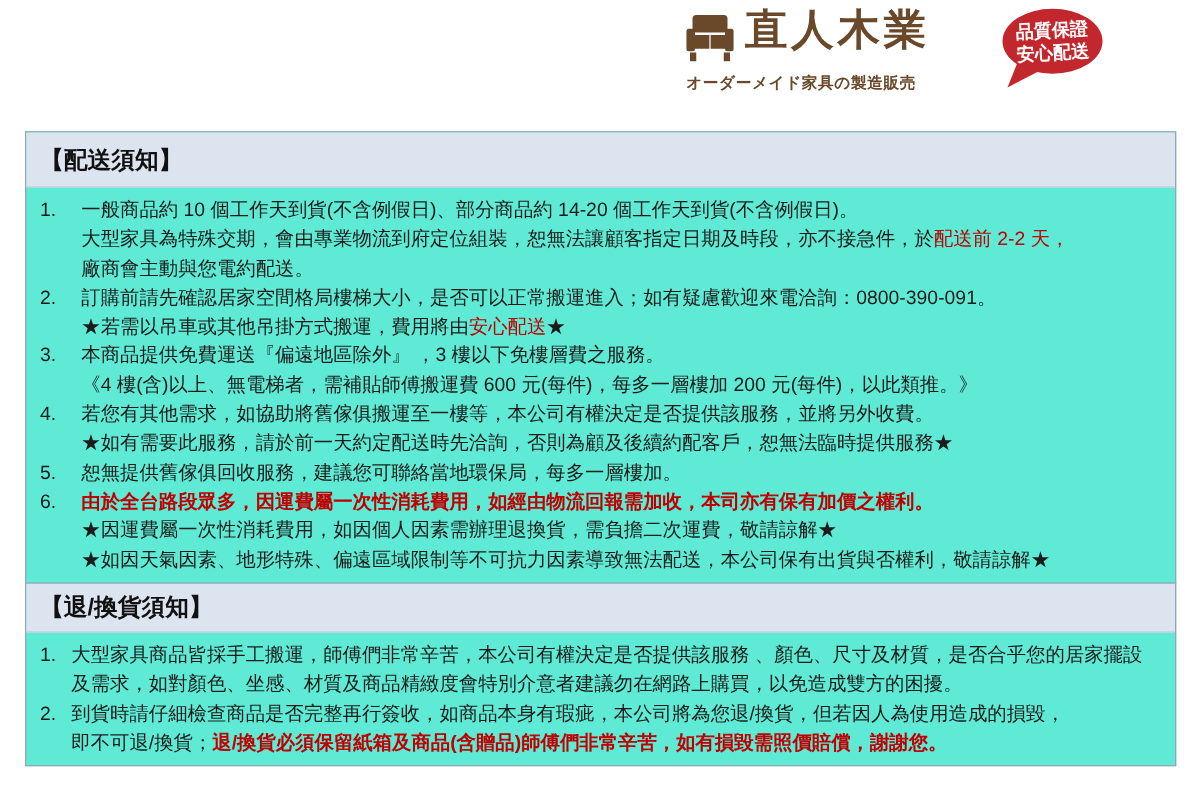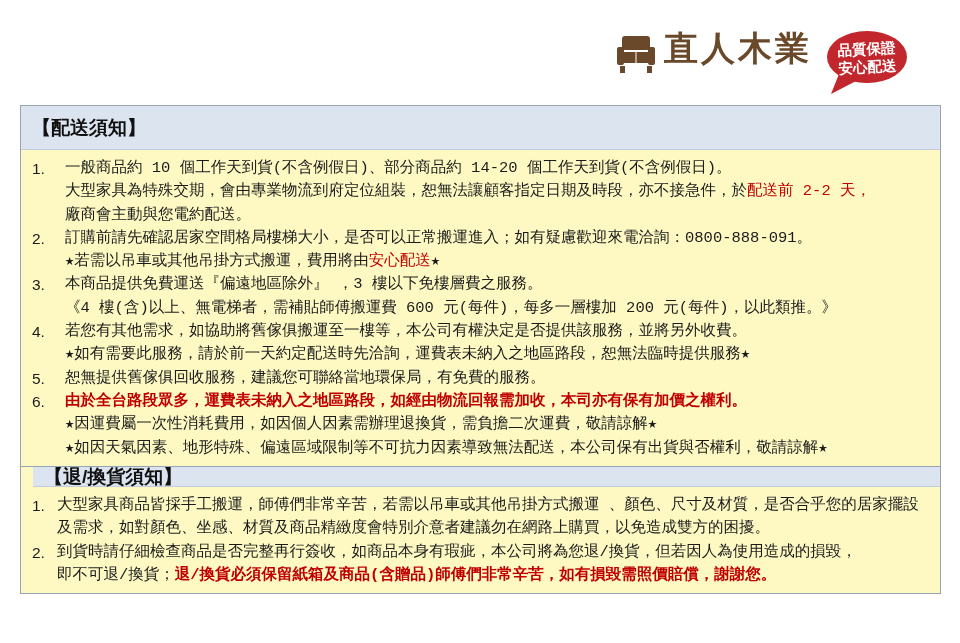--- a/index.html
+++ b/index.html
@@ -1,41 +1,41 @@
 <!DOCTYPE html>
 <html style="--brand-brown: #6a482a; --badge-red: #c1272d; --accent-red: #c00000; --header-blue: #dce4f0; --box-border: #98a3b3;"><head>
 <meta charset="utf-8">
 <style>
   * { margin:0; padding:0; box-sizing:border-box; }
   html,body { background:#fff; font-family:"Liberation Sans",sans-serif; }
   .page { position:relative; width:960px; height:643px; background:#fff; overflow:hidden; margin:0 auto; }
 
   
-  .brand-header { position:absolute; top:28px; left:0; right:0; display:flex; justify-content:flex-end; align-items:flex-start; padding-right:52px; }
+  .brand-header { position:absolute; top:4px; left:0; right:0; display:flex; justify-content:flex-end; align-items:flex-start; padding-right:77px;gap:43px; }
   .logo-group { display:flex; flex-direction:column; }
   .logo-top { display:flex; align-items:flex-start; gap:9px; }
   .sofa-icon { display:inline-block; margin-top:6px; }
   .brand-name { font-family:"DejaVu Serif",serif; font-weight:bold; font-size:34px; line-height:40px; color:var(--brand-brown,#6a482a); letter-spacing:3px; }
   .brand-subtitle { font-size:12.5px; font-weight:bold; color:var(--brand-brown,#6a482a); margin-top:3px; letter-spacing:0.5px; }
   .badge { position:relative; width:82px; height:78px; margin-left:14px; margin-top:2px; flex:none; }
   .badge svg { position:absolute; left:0; top:0; }
   .badge-text { position:absolute; top:11px; left:0; width:82px; text-align:center; color:#fff; font-weight:bold; font-size:14.5px; line-height:17.5px; transform:rotate(-3deg); }
 
   
-  .notice-box { position:absolute; left:20px; width:921px; border:1px solid var(--box-border,#98a3b3); background:#fef9c3; }
+  .notice-box { position:absolute; left:20px; width:921px; border:1px solid var(--box-border,#98a3b3); background:#5eead4; }
   #box-shipping { top:105px; }
   #box-returns  { top:466px; }
   .box-header { background:var(--header-blue,#dce4f0); border-bottom:1px solid #c3cddd; font-size:19px; font-weight:bold; color:#111; display:flex; align-items:center; padding-left:11px; }
   #box-shipping .box-header { height:44px; }
-  #box-returns  .box-header { height:20px;margin-left:12px; }
+  #box-returns  .box-header { height:39px; }
   .box-body { padding:7px 12px 6px 11px; font-size:15.5px; line-height:23.3px; color:#1b1b1b; }
   .notice-item { display:flex; }
   .notice-item .num { flex:none; width:26px; margin-right:7px; }
   #box-returns .notice-item .num { width:20px; margin-right:5px; }
-  .item-text { flex:1; white-space:pre-wrap;font-family:Liberation Mono, monospace; }
+  .item-text { flex:1; white-space:pre-wrap; }
   .seg-red { color:var(--accent-red,#c00000); }
   .seg-red-bold { color:var(--accent-red,#c00000); font-weight:bold; }
 </style>
 </head>
 <body>
 
 <div class="page">
 
   <div class="brand-header">
     <div class="logo-group">
@@ -48,20 +48,21 @@
               <rect x="31" y="13" width="7" height="18" rx="2"></rect>
               <rect x="6" y="18" width="12.5" height="11"></rect>
               <rect x="19.5" y="18" width="12.5" height="11"></rect>
               <rect x="3" y="32" width="5" height="7"></rect>
               <rect x="30" y="32" width="5" height="7"></rect>
             </g>
           </svg>
         </span>
         <span class="brand-name">直人木業</span>
       </div>
+      <div class="brand-subtitle">オーダーメイド家具の製造販売</div>
     </div>
     <div class="badge">
       <svg width="82" height="78" viewBox="0 0 82 78">
         <ellipse cx="41" cy="27" rx="40" ry="26" fill="#c1272d"></ellipse>
         <polygon points="13,44 5,64 32,50" fill="#c1272d"></polygon>
       </svg>
       <div class="badge-text">
         <span>品質保證</span><br>
         <span>安心配送</span>
       </div>
@@ -72,52 +73,52 @@
     <div class="box-header">【配送須知】</div>
     <div class="box-body">
         <div class="notice-item">
           <span class="num">1.</span>
           <span class="item-text"><span>一般商品約 10 個工作天到貨(不含例假日)、部分商品約 14-20 個工作天到貨(不含例假日)。
 大型家具為特殊交期，會由專業物流到府定位組裝，恕無法讓顧客指定日期及時段，亦不接急件，於</span><span class="seg-red">配送前 2-2 天，</span><span>
 廠商會主動與您電約配送。</span></span>
         </div>
         <div class="notice-item">
           <span class="num">2.</span>
-          <span class="item-text"><span>訂購前請先確認居家空間格局樓梯大小，是否可以正常搬運進入；如有疑慮歡迎來電洽詢：0800-888-091。
+          <span class="item-text"><span>訂購前請先確認居家空間格局樓梯大小，是否可以正常搬運進入；如有疑慮歡迎來電洽詢：0800-390-091。
 ★若需以吊車或其他吊掛方式搬運，費用將由</span><span class="seg-red">安心配送</span><span>★</span></span>
         </div>
         <div class="notice-item">
           <span class="num">3.</span>
           <span class="item-text"><span>本商品提供免費運送『偏遠地區除外』 ，3 樓以下免樓層費之服務。
 《4 樓(含)以上、無電梯者，需補貼師傅搬運費 600 元(每件)，每多一層樓加 200 元(每件)，以此類推。》</span></span>
         </div>
         <div class="notice-item">
           <span class="num">4.</span>
           <span class="item-text"><span>若您有其他需求，如協助將舊傢俱搬運至一樓等，本公司有權決定是否提供該服務，並將另外收費。
-★如有需要此服務，請於前一天約定配送時先洽詢，運費表未納入之地區路段，恕無法臨時提供服務★</span></span>
+★如有需要此服務，請於前一天約定配送時先洽詢，否則為顧及後續約配客戶，恕無法臨時提供服務★</span></span>
         </div>
         <div class="notice-item">
           <span class="num">5.</span>
-          <span class="item-text"><span>恕無提供舊傢俱回收服務，建議您可聯絡當地環保局，有免費的服務。</span></span>
+          <span class="item-text"><span>恕無提供舊傢俱回收服務，建議您可聯絡當地環保局，每多一層樓加。</span></span>
         </div>
         <div class="notice-item">
           <span class="num">6.</span>
-          <span class="item-text"><span class="seg-red-bold">由於全台路段眾多，運費表未納入之地區路段，如經由物流回報需加收，本司亦有保有加價之權利。</span><span>
+          <span class="item-text"><span class="seg-red-bold">由於全台路段眾多，因運費屬一次性消耗費用，如經由物流回報需加收，本司亦有保有加價之權利。</span><span>
 ★因運費屬一次性消耗費用，如因個人因素需辦理退換貨，需負擔二次運費，敬請諒解★
 ★如因天氣因素、地形特殊、偏遠區域限制等不可抗力因素導致無法配送，本公司保有出貨與否權利，敬請諒解★</span></span>
         </div>
       </div>
   </section>
 
   <section class="notice-box" id="box-returns">
     <div class="box-header">【退/換貨須知】</div>
     <div class="box-body">
         <div class="notice-item">
           <span class="num">1.</span>
-          <span class="item-text"><span>大型家具商品皆採手工搬運，師傅們非常辛苦，若需以吊車或其他吊掛方式搬運 、顏色、尺寸及材質，是否合乎您的居家擺設及需求，如對顏色、坐感、材質及商品精緻度會特別介意者建議勿在網路上購買，以免造成雙方的困擾。</span></span>
+          <span class="item-text"><span>大型家具商品皆採手工搬運，師傅們非常辛苦，本公司有權決定是否提供該服務 、顏色、尺寸及材質，是否合乎您的居家擺設及需求，如對顏色、坐感、材質及商品精緻度會特別介意者建議勿在網路上購買，以免造成雙方的困擾。</span></span>
         </div>
         <div class="notice-item">
           <span class="num">2.</span>
           <span class="item-text"><span>到貨時請仔細檢查商品是否完整再行簽收，如商品本身有瑕疵，本公司將為您退/換貨，但若因人為使用造成的損毀，
 即不可退/換貨；</span><span class="seg-red-bold">退/換貨必須保留紙箱及商品(含贈品)師傅們非常辛苦，如有損毀需照價賠償，謝謝您。</span></span>
         </div>
       </div>
   </section>
 
 </div>

